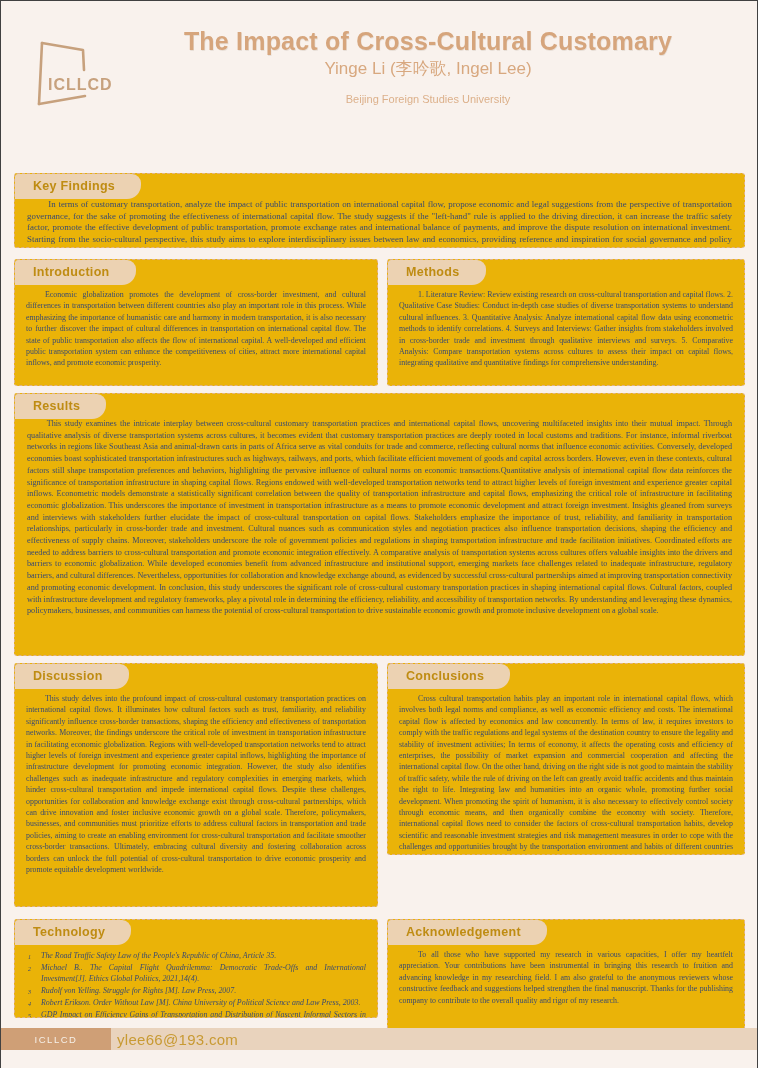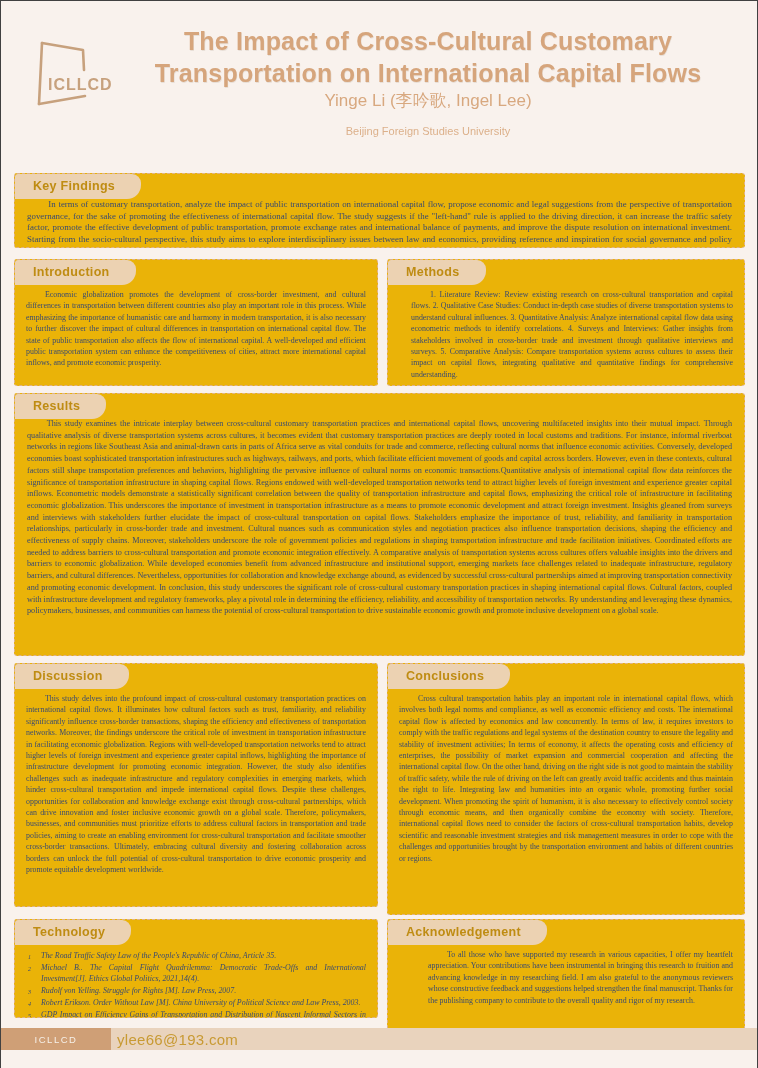--- a/index.html
+++ b/index.html
@@ -29,26 +29,26 @@
     background:#ecd2b2; color:#bf8c12;
     font-size:12.5px; font-weight:bold; letter-spacing:0.3px;
     padding:5px 26px 6px 18px; border-radius:3px 9px 14px 0;
   }
   .body {
     margin:0; text-indent:2.4em; text-align:justify;
     font-family:"Liberation Serif", serif; color:#3a4b70;
   }
   .box-kf          { left:13px;  top:172px; width:731px; height:75px;  }
   .box-intro       { left:13px;  top:258px; width:364px; height:127px; }
-  .box-methods     { left:386px; top:258px; width:358px; height:127px;padding-left:12px; }
+  .box-methods     { left:386px; top:258px; width:358px; height:127px; }
   .box-results     { left:13px;  top:392px; width:731px; height:263px; }
   .box-discussion  { left:13px;  top:662px; width:364px; height:244px; }
-  .box-conclusions { left:386px; top:662px; width:358px; height:252px; }
+  .box-conclusions { left:386px; top:662px; width:358px; height:192px; }
   .box-refs        { left:13px;  top:918px; width:364px; height:99px;  }
-  .box-ack         { left:386px; top:918px; width:358px; height:118px;padding-left:29px;  }
+  .box-ack         { left:386px; top:918px; width:358px; height:118px;  }
   .box-kf .body          { padding:25px 12px 4px; font-size:8.9px; line-height:11.5px; }
   .box-results .body     { padding:24px 12px 4px; font-size:8.2px; line-height:11.7px; }
   .box-intro .body, .box-methods .body,
   .box-discussion .body, .box-conclusions .body,
   .box-ack .body         { padding:29px 11px 4px; font-size:7.9px; line-height:11.4px; }
   
   .ref-list {
     margin:0; padding:30px 11px 4px 26px; list-style:none; counter-reset:ref;
     font-family:"Liberation Serif", serif; font-style:italic; color:#3a4b70;
     font-size:7.9px; line-height:11px; text-align:justify;
@@ -83,21 +83,20 @@
     <svg width="112" height="76" viewBox="0 0 112 76">
       <path d="M 7,6 L 48,13 L 49,33" fill="none" stroke="#c7a17d" stroke-width="2.6" stroke-linejoin="round" stroke-linecap="round"></path>
       <path d="M 7,6 L 4,67" fill="none" stroke="#c7a17d" stroke-width="2.6" stroke-linecap="round"></path>
       <path d="M 4,67 L 50,59" fill="none" stroke="#c7a17d" stroke-width="2.6" stroke-linecap="round"></path>
       <text x="13" y="53" font-family="Liberation Sans, sans-serif" font-size="16" font-weight="bold" letter-spacing="1" fill="#c7a17d">ICLLCD</text>
     </svg>
   </div>
 
   <div class="title-block">
     <div class="title-line">The Impact of Cross-Cultural Customary</div>
-    <div class="title-line">Transportation on International Capital Flows</div>
     <div class="authors">Yinge Li (李吟歌, Ingel Lee)</div>
     <div class="affiliation">Beijing Foreign Studies University</div>
   </div>
 
   <section class="box box-kf">
     <div class="tab">Key Findings</div>
     <p class="body">In terms of customary transportation, analyze the impact of public transportation on international capital flow, propose economic and legal suggestions from the perspective of transportation governance, for the sake of promoting the effectiveness of international capital flow. The study suggests if the "left-hand" rule is applied to the driving direction, it can increase the traffic safety factor, promote the effective development of public transportation, promote exchange rates and international balance of payments, and improve the dispute resolution on international investment. Starting from the socio-cultural perspective, this study aims to explore interdisciplinary issues between law and economics, providing reference and inspiration for social governance and policy formulation.</p>
   </section>
 
   <section class="box box-intro">

